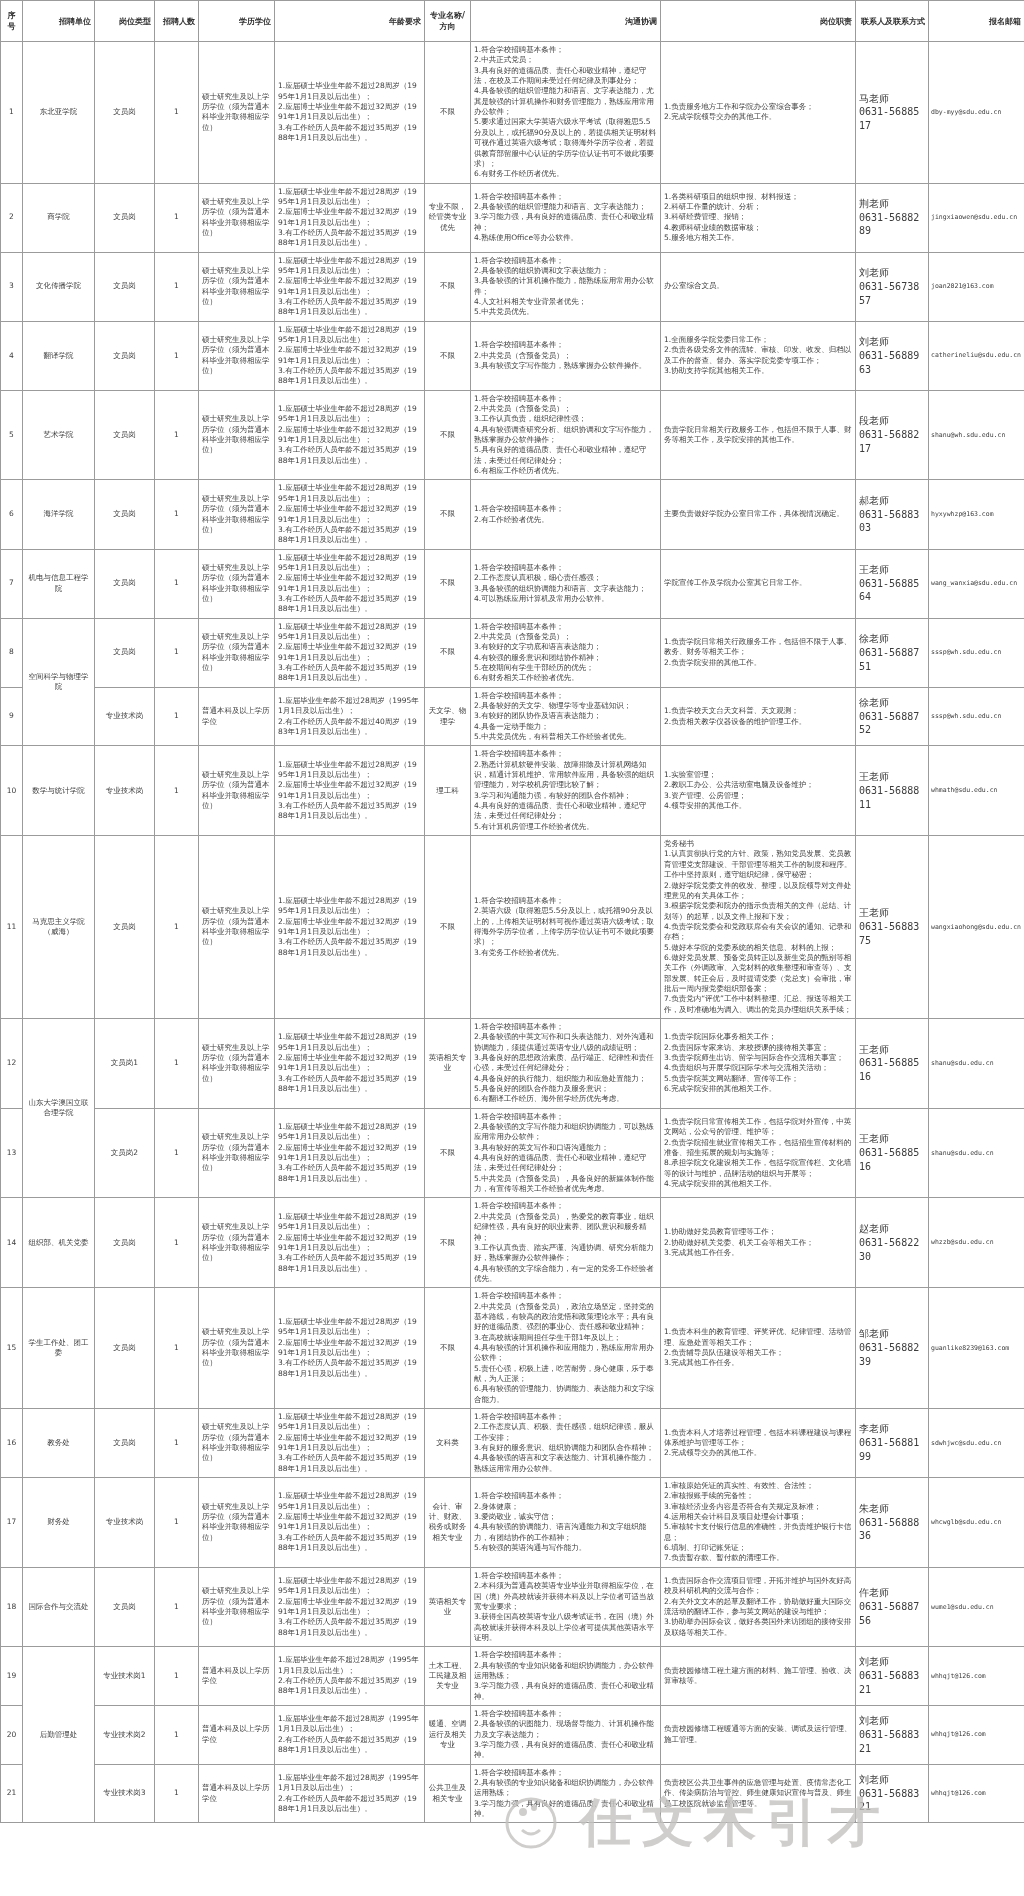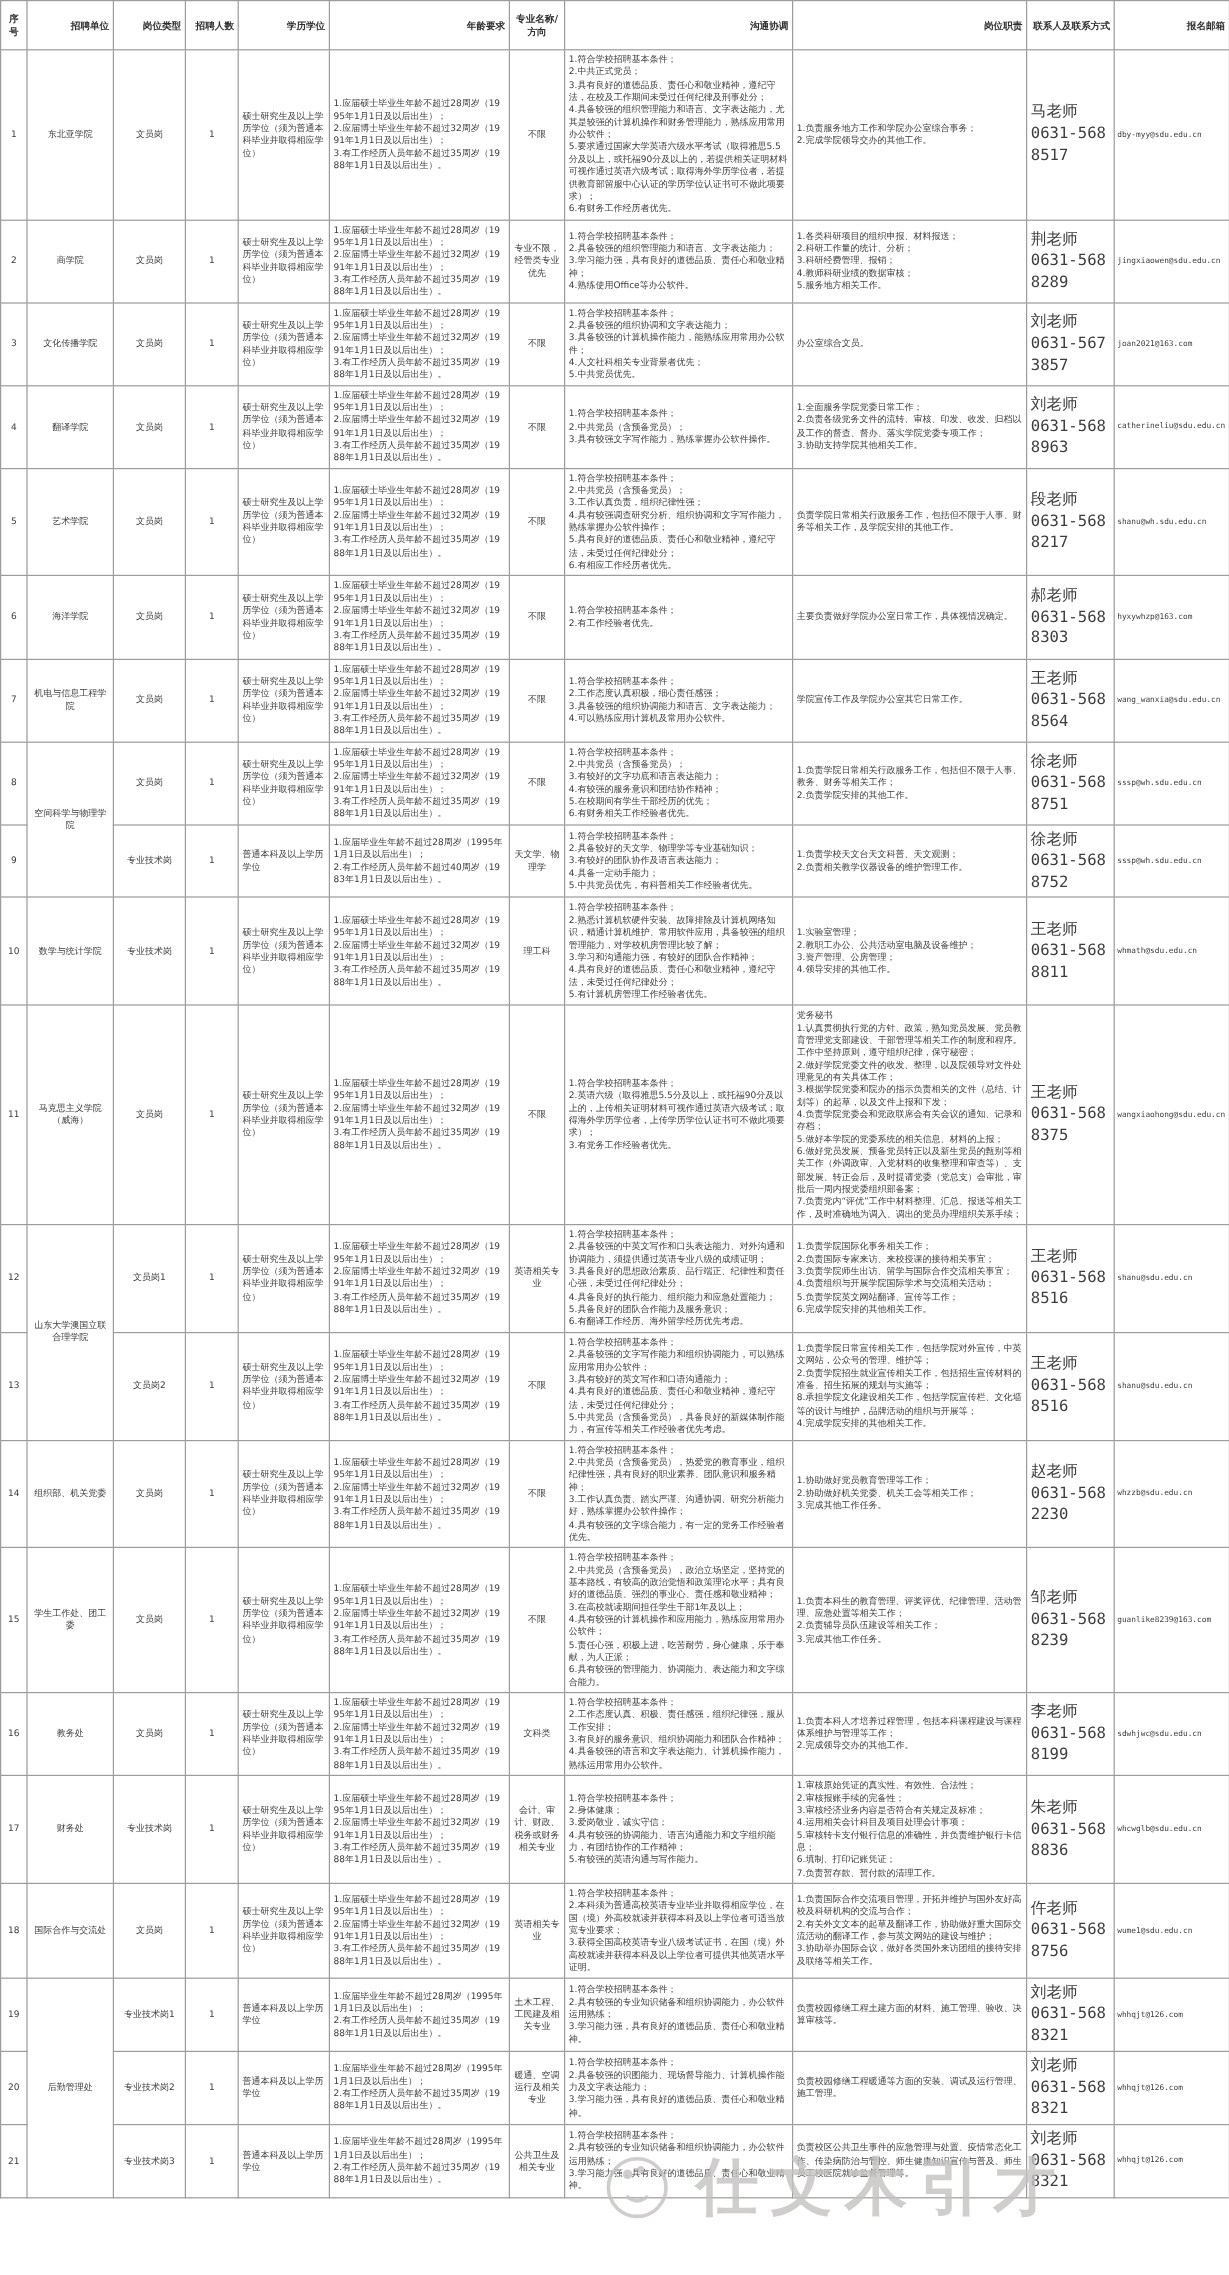--- a/index.html
+++ b/index.html
@@ -23,21 +23,21 @@
     padding:9px 3px;
     text-align:right;
     vertical-align:middle;
     background:#fff;
   }
   thead th.h0,thead th.h6{text-align:center;}
   .col-no,.col-unit,.col-type,.col-count,.col-major{text-align:center;}
   .col-degree,.col-age,.col-other,.col-duty,.col-contact{text-align:left;}
   .col-contact,.col-email{font-family:"DejaVu Sans Mono",monospace;}
   .col-email{font-size:6.5px;padding:3px 2px;margin-left:44px;}
-  .col-contact{font-size:13px;}
+  .col-contact{font-size:10px;}
   tbody tr{page-break-inside:avoid;}
   .watermark{
     position:absolute;
     top:1788px;
     right:6px;
     display:flex;
     align-items:center;
     gap:22px;
     color:#c4c2c0;
     opacity:.8;

